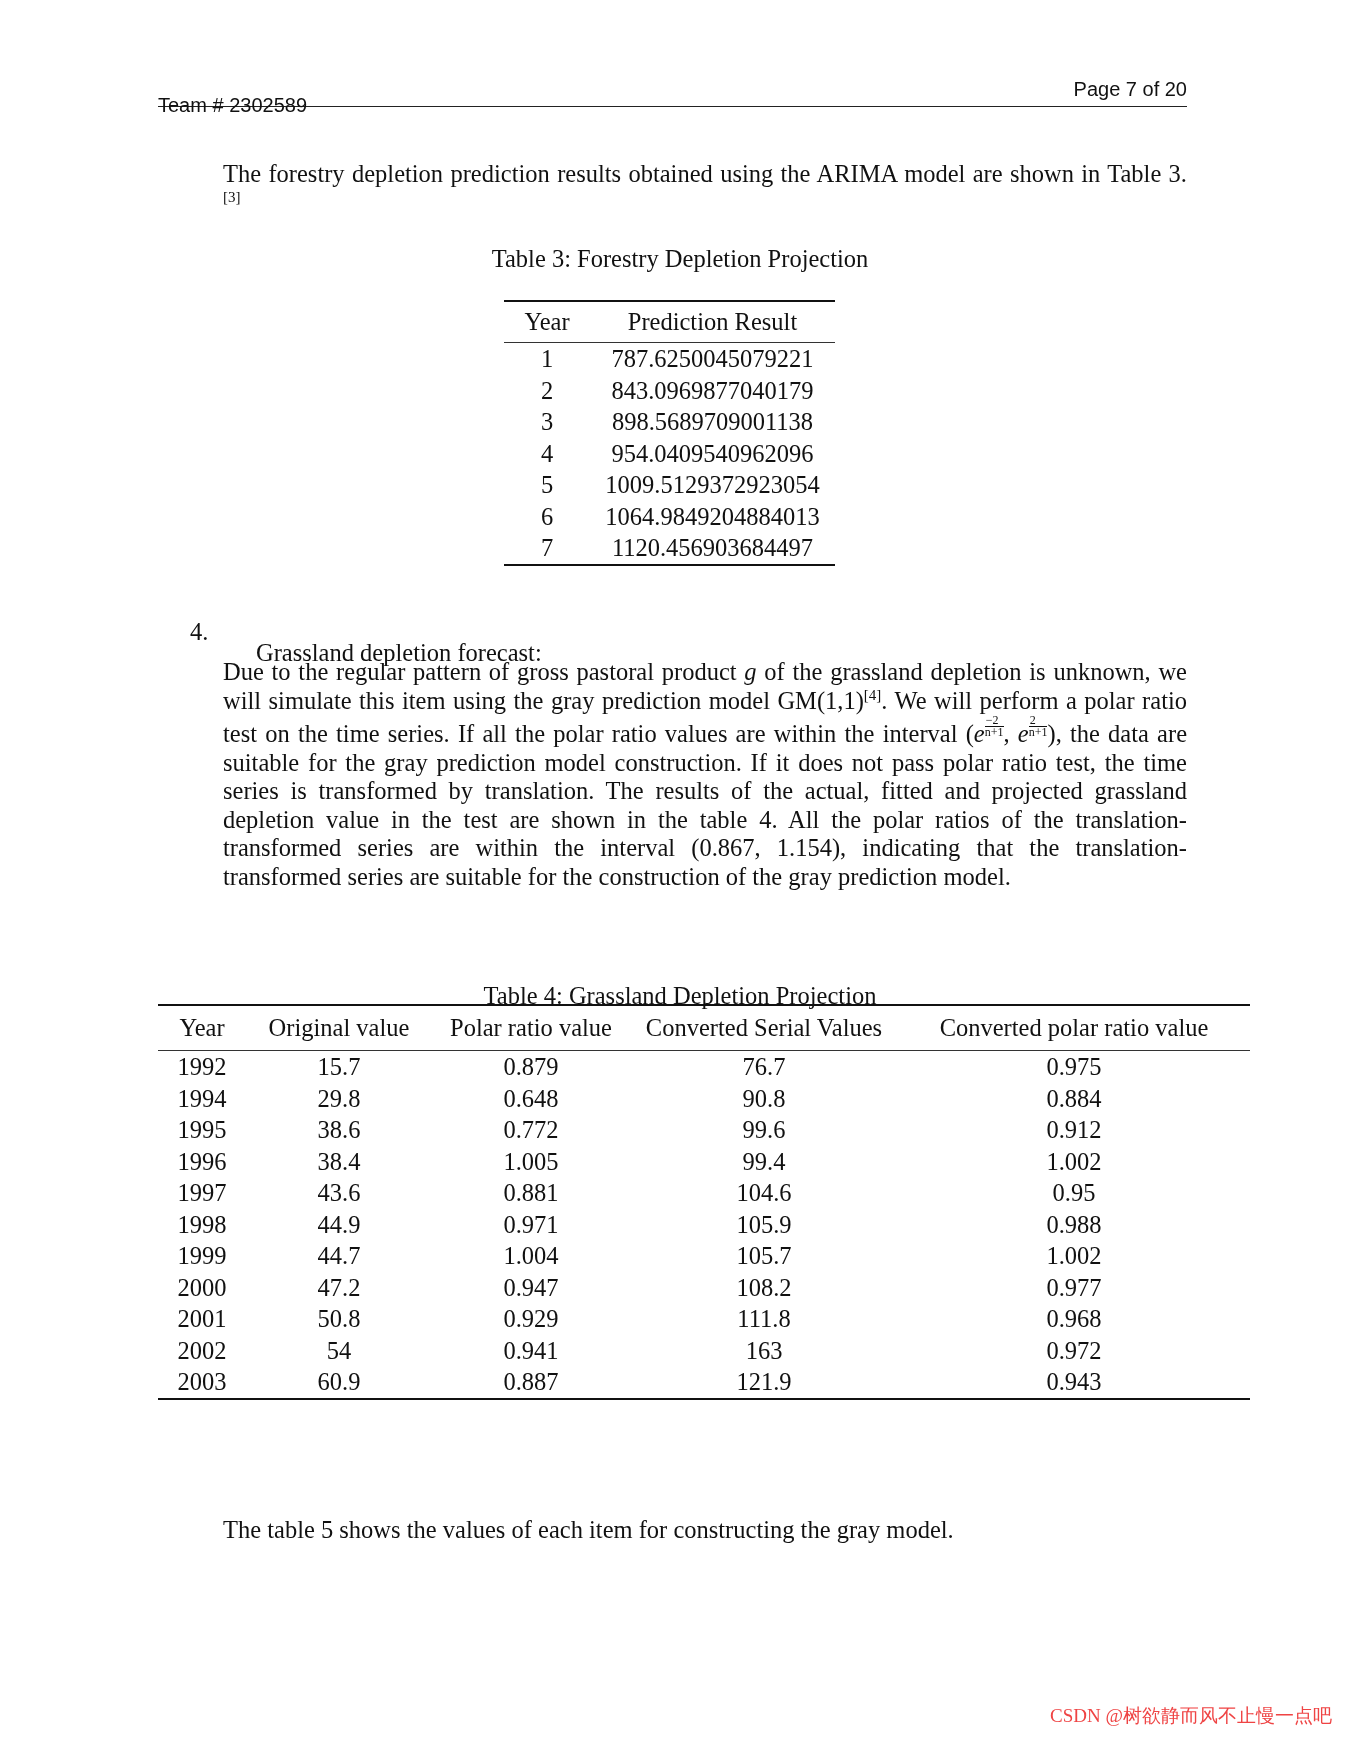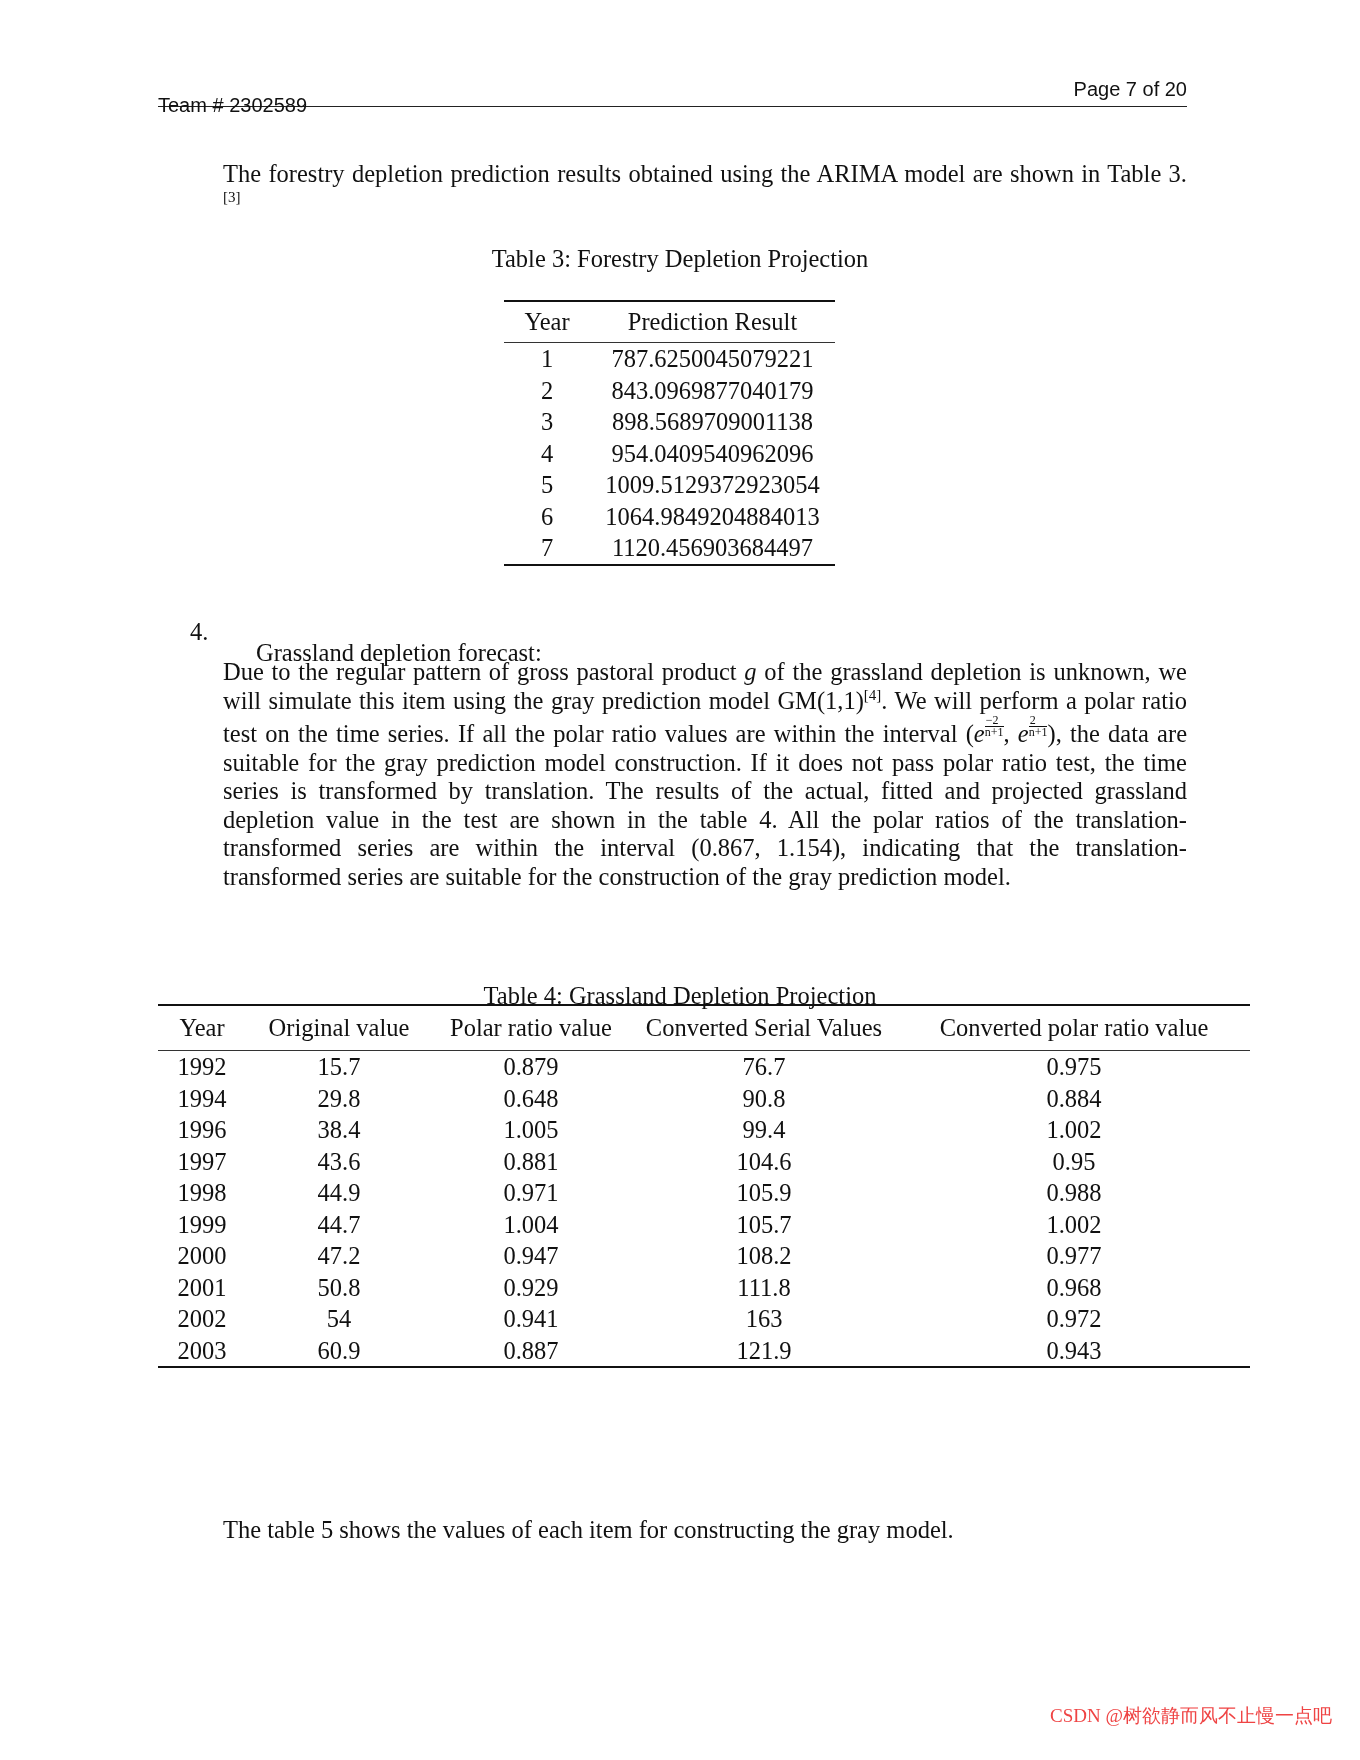--- a/index.html
+++ b/index.html
@@ -124,20 +124,27 @@
         <td>0.975</td>
       </tr>
     <tr>
         <td class="c0">1994</td>
         <td>29.8</td>
         <td>0.648</td>
         <td>90.8</td>
         <td>0.884</td>
       </tr>
     <tr>
+        <td class="c0">1995</td>
+        <td>38.6</td>
+        <td>0.772</td>
+        <td>99.6</td>
+        <td>0.912</td>
+      </tr>
+    <tr>
         <td class="c0">1996</td>
         <td>38.4</td>
         <td>1.005</td>
         <td>99.4</td>
         <td>1.002</td>
       </tr>
     <tr>
         <td class="c0">1997</td>
         <td>43.6</td>
         <td>0.881</td>

